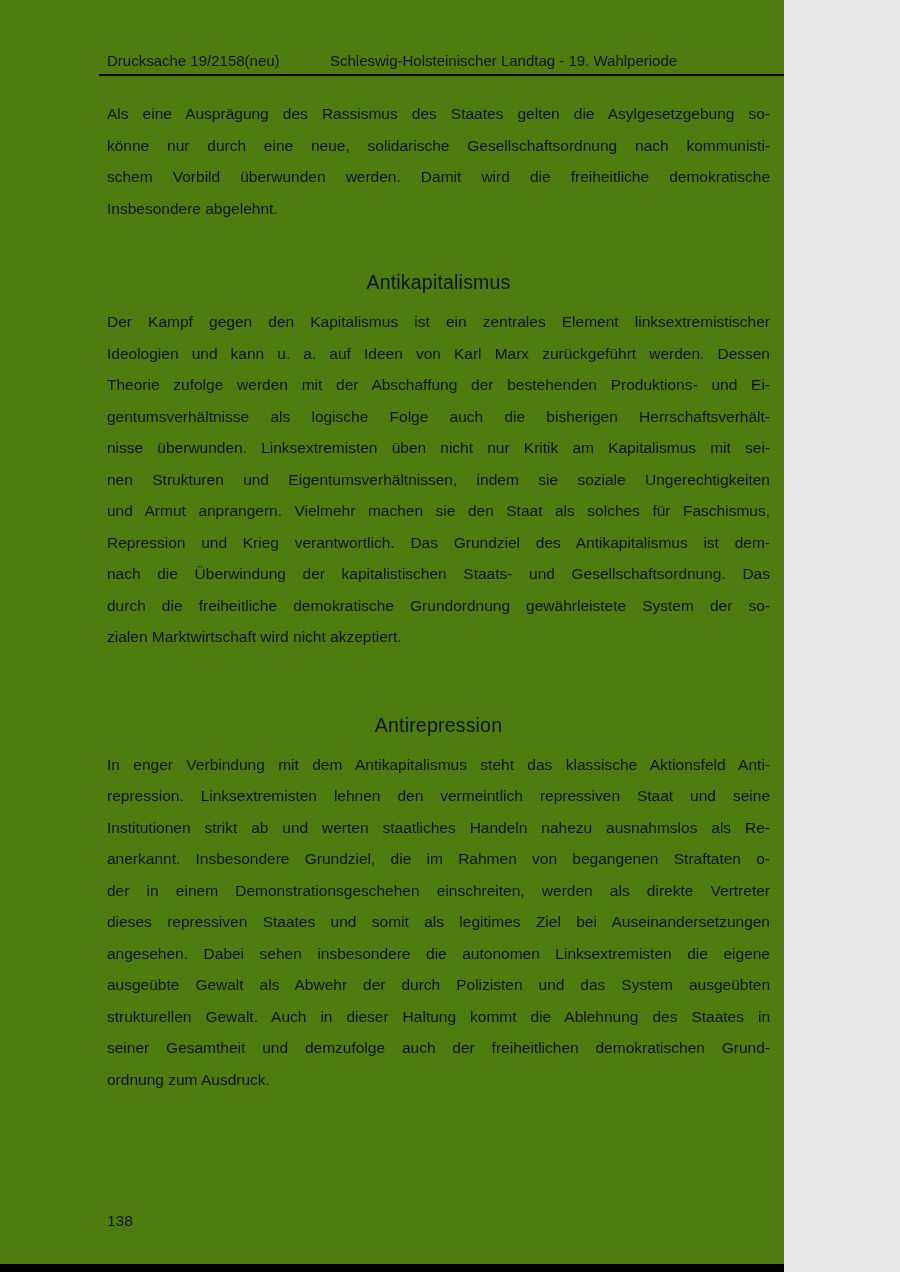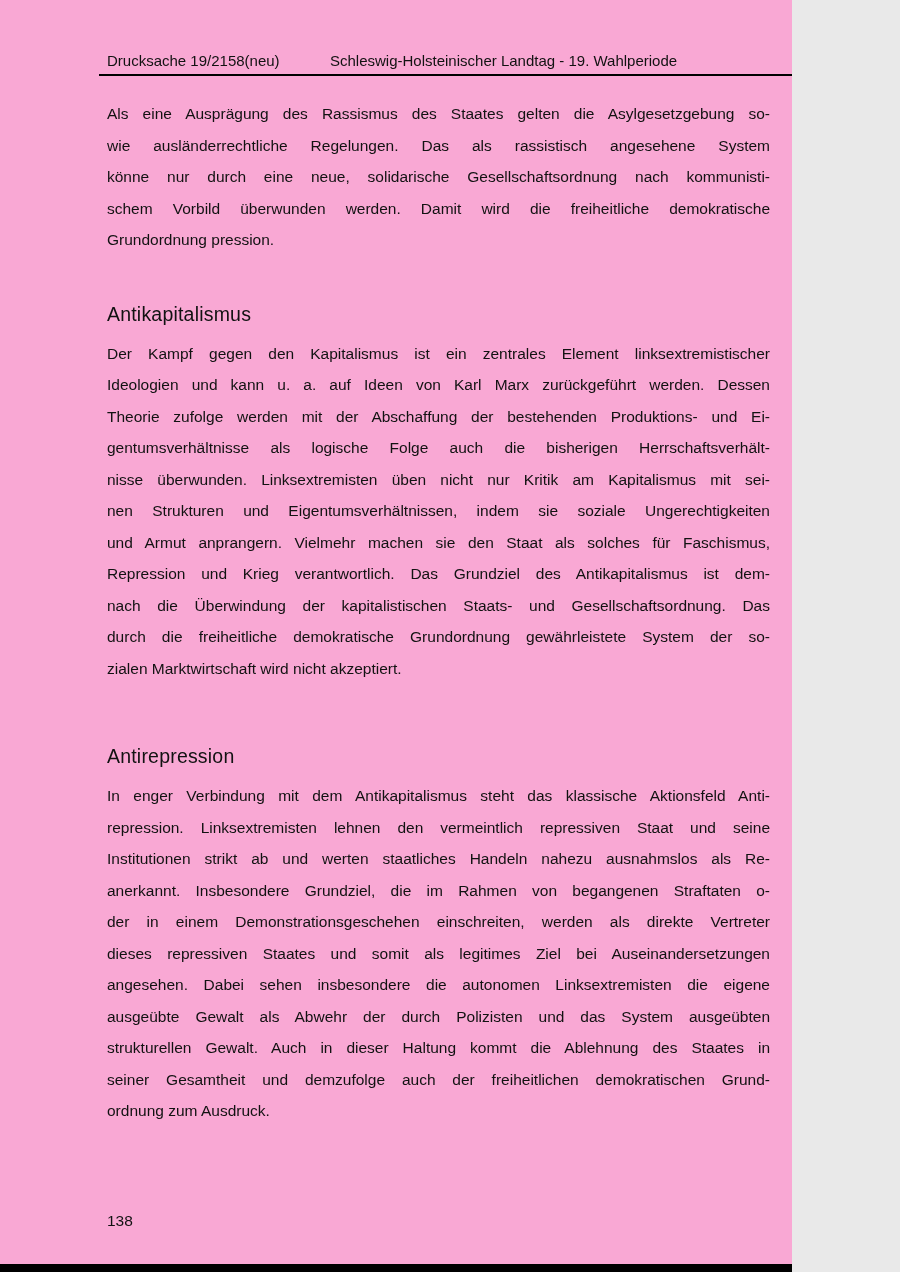--- a/index.html
+++ b/index.html
@@ -10,23 +10,22 @@
   body {
     width: 900px;
     height: 1272px;
     font-family: "Liberation Sans", sans-serif;
     color: #121212;
   }
   .page {
     position: relative;
     width: 784px;
     height: 1272px;
-    background: #f9a8d4;
+    background: #4d7c0f;
     overflow: hidden;
-    padding-left: 8px;
   }
   .header {
     position: absolute;
     top: 52px;
     left: 0;
     width: 900px;
     height: 22px;
     font-size: 15px;
   }
   .header .doc-number {
@@ -67,20 +66,21 @@
   }
   .line.para-end {
     text-align-last: left;
   }
   h2.section-heading {
     font-size: 19.5px;
     font-weight: 400;
     line-height: 30px;
     margin: 43px 0 9px 0;
     letter-spacing: 0.2px;
+    text-align: center;
   }
   h2.section-heading.second {
     margin-top: 57px;
   }
   .footer-page-number {
     position: absolute;
     left: 107px;
     top: 1200px;
     font-size: 15.5px;
     margin-top: 12px;
@@ -102,24 +102,23 @@
   <div class="header">
     <span class="doc-number">Drucksache 19/2158(neu)</span>
     <span class="doc-title">Schleswig-Holsteinischer Landtag - 19. Wahlperiode</span>
   </div>
   <div class="header-rule"></div>
 
   <div class="body-text">
 
     <div class="para">
       <div class="line">Als eine Ausprägung des Rassismus des Staates gelten die Asylgesetzgebung so-</div>
-      <div class="line">wie ausländerrechtliche Regelungen. Das als rassistisch angesehene System</div>
       <div class="line">könne nur durch eine neue, solidarische Gesellschaftsordnung nach kommunisti-</div>
       <div class="line">schem Vorbild überwunden werden. Damit wird die freiheitliche demokratische</div>
-      <div class="line para-end">Grundordnung pression.</div>
+      <div class="line para-end">Insbesondere abgelehnt.</div>
     </div>
 
     <h2 class="section-heading">Antikapitalismus</h2>
 
     <div class="para">
       <div class="line">Der Kampf gegen den Kapitalismus ist ein zentrales Element linksextremistischer</div>
       <div class="line">Ideologien und kann u. a. auf Ideen von Karl Marx zurückgeführt werden. Dessen</div>
       <div class="line">Theorie zufolge werden mit der Abschaffung der bestehenden Produktions- und Ei-</div>
       <div class="line">gentumsverhältnisse als logische Folge auch die bisherigen Herrschaftsverhält-</div>
       <div class="line">nisse überwunden. Linksextremisten üben nicht nur Kritik am Kapitalismus mit sei-</div>

